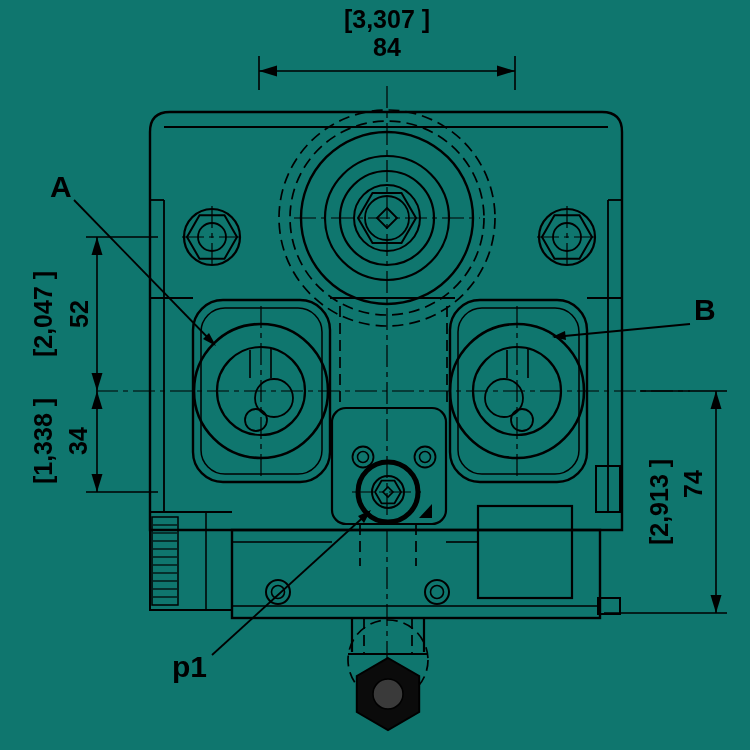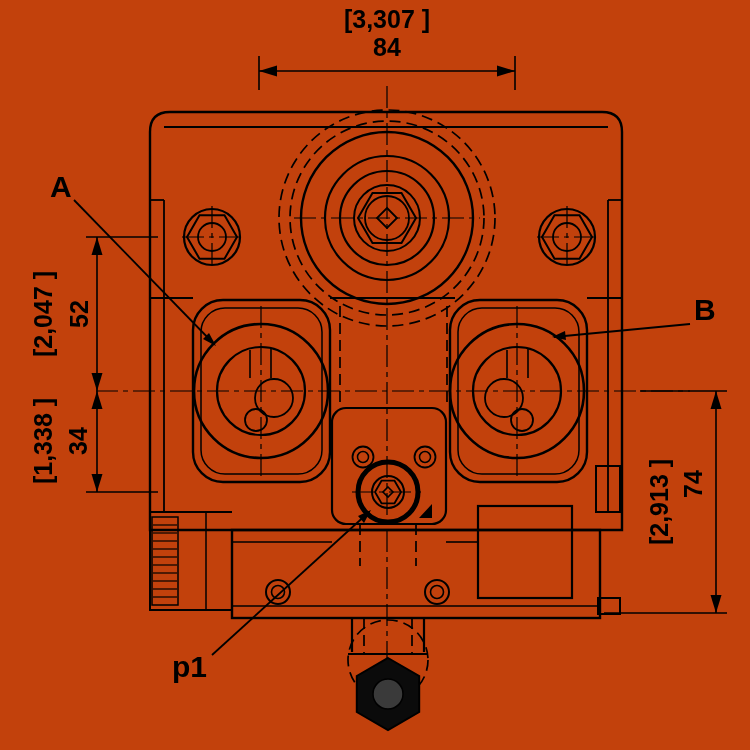--- a/index.html
+++ b/index.html
@@ -1,16 +1,16 @@
 <!DOCTYPE html>
 <html><head>
 <meta charset="utf-8">
 <style>
   html,body{margin:0;padding:0;background:#ffffff;}
-  .stage{width:750px;height:750px;position:relative;background:#c2410c;overflow:hidden;}
+  .stage{width:750px;height:750px;position:relative;background:#0f766e;overflow:hidden;}
   svg{display:block;}
   text{font-family:"Liberation Sans","DejaVu Sans",sans-serif;font-weight:bold;fill:#000;}
   .dim-text{font-size:25px;}
   .label-text{font-size:30px;}
 </style>
 </head>
 <body>
 
 <div class="stage">
 <svg width="750" height="750" viewBox="0 0 750 750">

